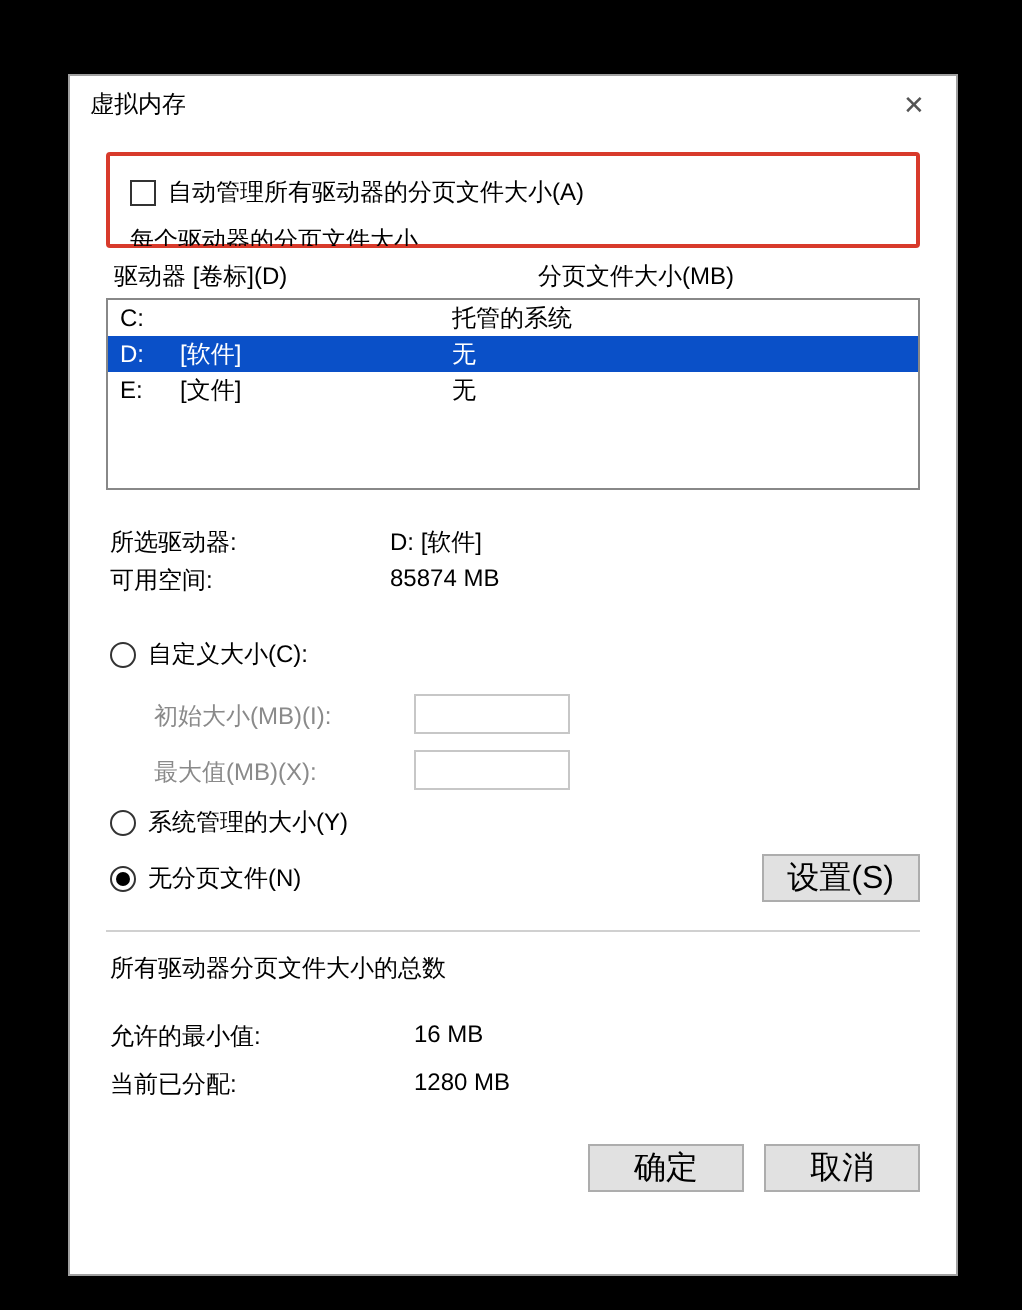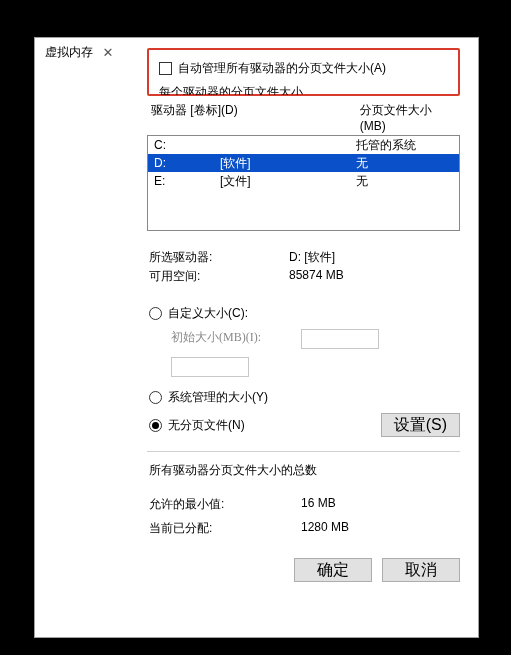--- a/index.html
+++ b/index.html
@@ -19,21 +19,21 @@
   .window {
     position: absolute;
     left: 34px;
     top: 37px;
     width: 445px;
     height: 601px;
     background: #fff;
     border: 1px solid #a0a0a0;
     box-sizing: border-box;
     display: flex;
-    flex-direction: row;
+    flex-direction: column;
   }
   .titlebar {
     height: 28px;
     display: flex;
     align-items: center;
     padding: 0 6px 0 10px;
     font-size: 12px;
   }
   .titlebar .title {
     flex: 1;
@@ -94,21 +94,21 @@
     box-sizing: border-box;
     overflow: hidden;
   }
   .drive-row {
     display: flex;
     padding: 1px 6px;
     height: 16px;
     align-items: center;
   }
   .drive-row .c1 { width: 30px; }
-  .drive-row .c2 { width: 136px; margin-left: 36px; }
+  .drive-row .c2 { width: 136px; }
   .drive-row .c3 { }
   .drive-row.sel {
     background: #0a50c8;
     color: #fff;
   }
 
   .info-block {
     margin-top: 16px;
     margin-left: 2px;
   }
@@ -148,24 +148,23 @@
     height: 7px;
     background: #000;
     border-radius: 50%;
   }
 
   .size-inputs {
     margin: 4px 0 4px 22px;
   }
   .size-inputs .row {
     display: flex;
-    align-items: flex-start;
+    align-items: flex-end;
     margin: 4px 0;
     height: 24px;
-    font-family: Liberation Serif, serif;
   }
   .size-inputs .row .lbl {
     width: 130px;
     color: #8a8a8a;
   }
   .size-inputs .row .inp {
     width: 78px;
     height: 20px;
     border: 1px solid #c7c7c7;
     background: #fff;
@@ -281,20 +280,21 @@
           <span class="radio" id="rad-custom"></span>
           <span>自定义大小(C):</span>
         </div>
 
         <div class="size-inputs">
           <div class="row">
             <span class="lbl">初始大小(MB)(I):</span>
             <span class="inp"></span>
           </div>
           <div class="row">
+            <span class="lbl">最大值(MB)(X):</span>
             <span class="inp"></span>
           </div>
         </div>
 
         <div class="radio-row">
           <span class="radio" id="rad-system"></span>
           <span>系统管理的大小(Y)</span>
         </div>
 
         <div class="set-row">

